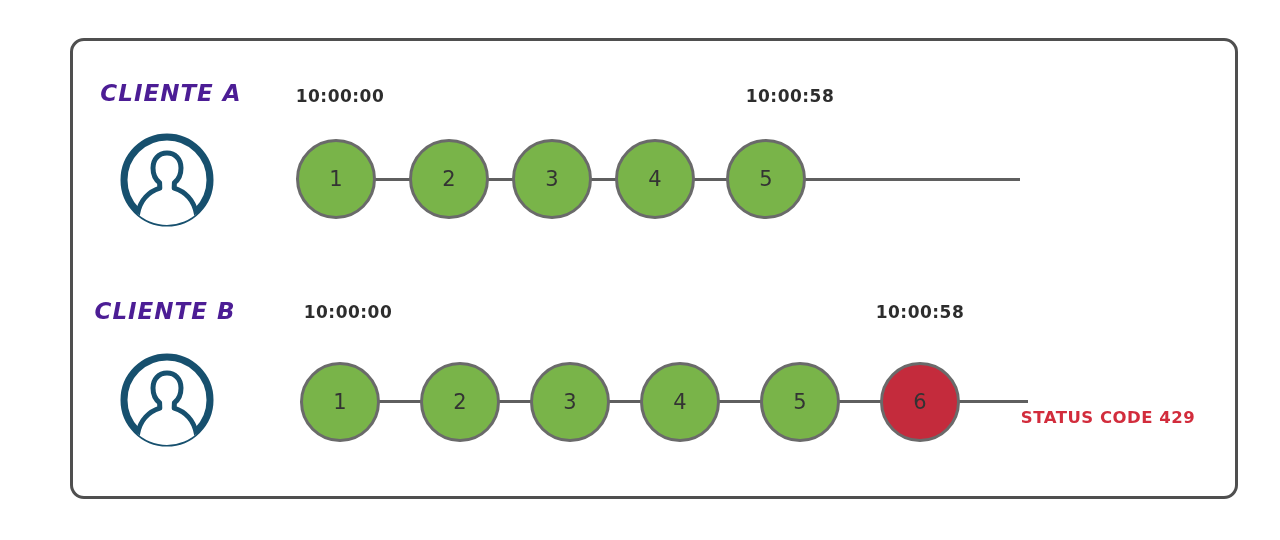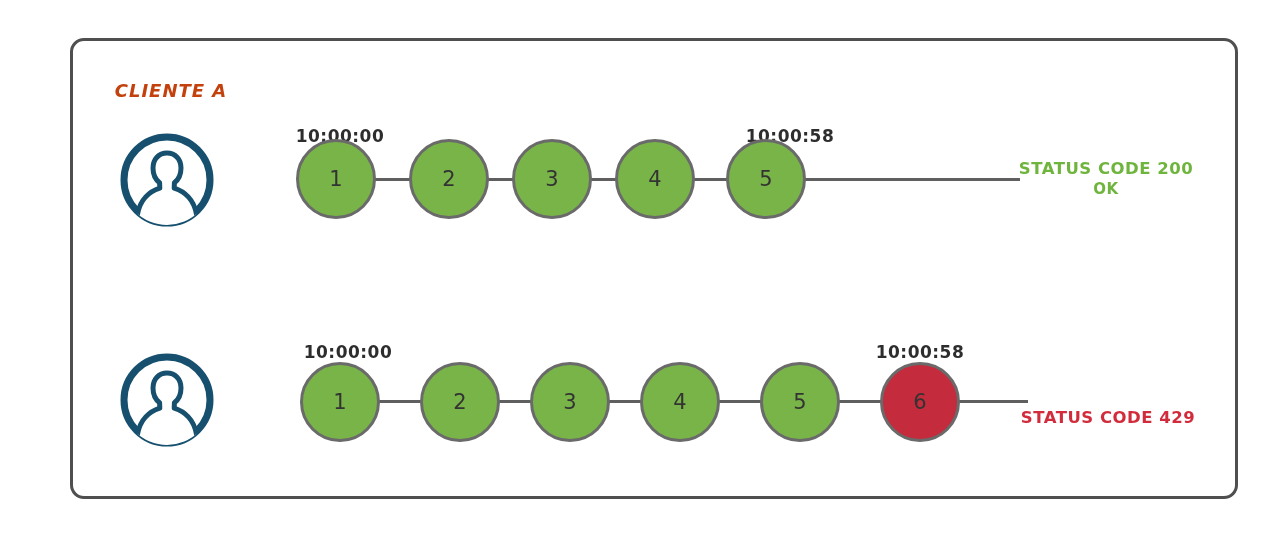--- a/index.html
+++ b/index.html
@@ -21,37 +21,36 @@
     top: 38px;
     width: 1168px;
     height: 461px;
     border: 3px solid #4f4f4f;
     border-radius: 14px;
     box-sizing: border-box;
     background: #ffffff;
   }
   .client-name {
     position: absolute;
-    font-size: 18px;
+    font-size: 23px;
     font-weight: bold;
     font-style: italic;
     letter-spacing: 1px;
-    color: #c2410c;
+    color: #4c1d95;
     text-align: center;
     white-space: nowrap;
   }
   .timestamp {
     position: absolute;
     font-size: 17px;
     font-weight: bold;
     color: #2d2d2d;
     text-align: center;
     white-space: nowrap;
     letter-spacing: 0.5px;
-    margin-top: 40px;
   }
   .timeline-line {
     position: absolute;
     height: 3px;
     background: #5f5f5f;
     z-index: 1;
   }
   .request-circle {
     position: absolute;
     width: 80px;
@@ -122,25 +121,22 @@
   <div class="request-circle ok" style="left:512px; top:139px;">
     <span>3</span>
   </div>
   <div class="request-circle ok" style="left:615px; top:139px;">
     <span>4</span>
   </div>
   <div class="request-circle ok" style="left:726px; top:139px;">
     <span>5</span>
   </div>
 
-  <div class="status-text ok" style="left:1018px; top:158px;">
-    <div class="status-line1">STATUS CODE 200</div>
-    <div class="status-line2">OK</div>
-  </div>
 
+  <div class="client-name" style="left:90px; top:298px; width:150px;">CLIENTE B</div>
 
   <svg class="avatar" style="left:119px; top:352px;" viewBox="0 0 96 96" aria-hidden="true">
     <defs>
         <clipPath id="clipB">
           <circle cx="48" cy="48" r="45"></circle>
         </clipPath>
       </defs>
     <circle cx="48" cy="48" r="43" fill="none" stroke="#17506e" stroke-width="7"></circle>
     <g clip-path="url(#clipB)">
       <path d="M48 21c-8.3 0-14 6.2-14 15 0 6 2.6 11.7 6.6 14.8l.2 5.4c-10.4 3.3-19.6 11.6-22.2 25.6L17 97h62l-1.6-15.2C74.8 67.8 65.6 59.5 55.2 56.2l.2-5.4c4-3.1 6.6-8.8 6.6-14.8 0-8.8-5.7-15-14-15z" fill="#ffffff" stroke="#17506e" stroke-width="5" stroke-linejoin="round"></path>

